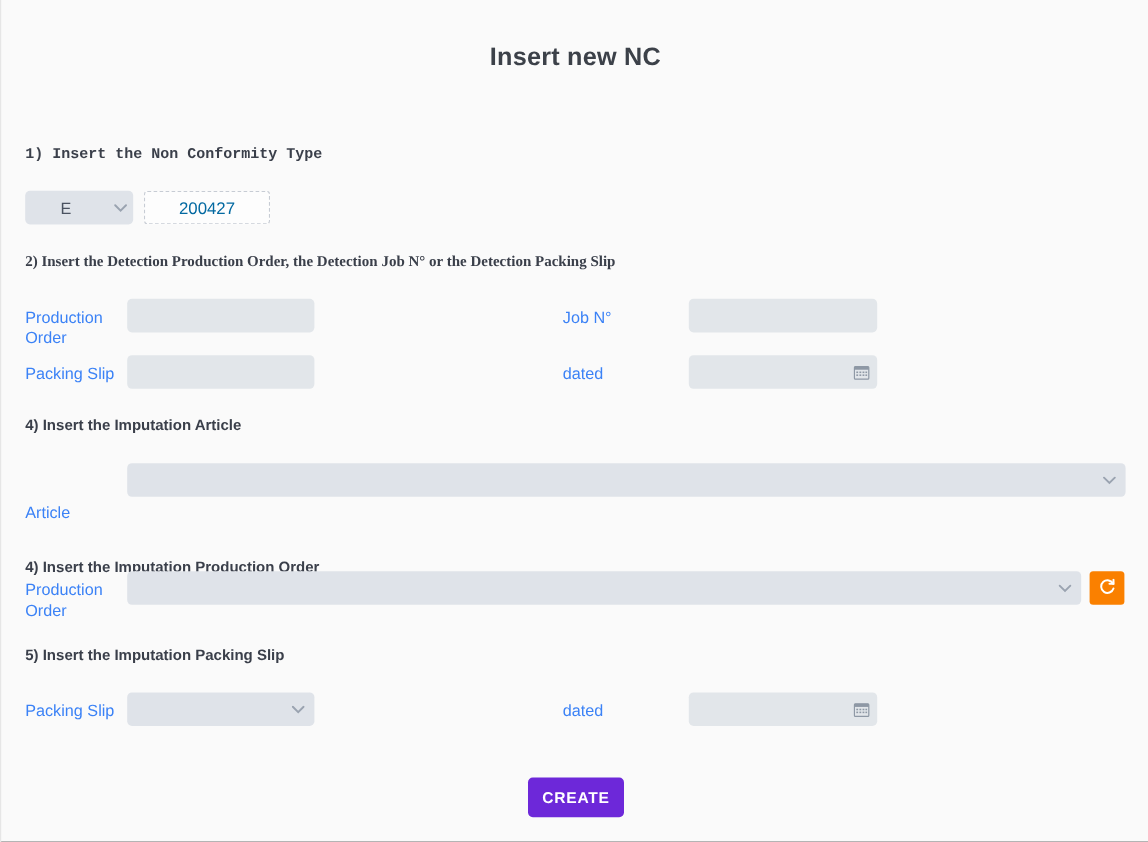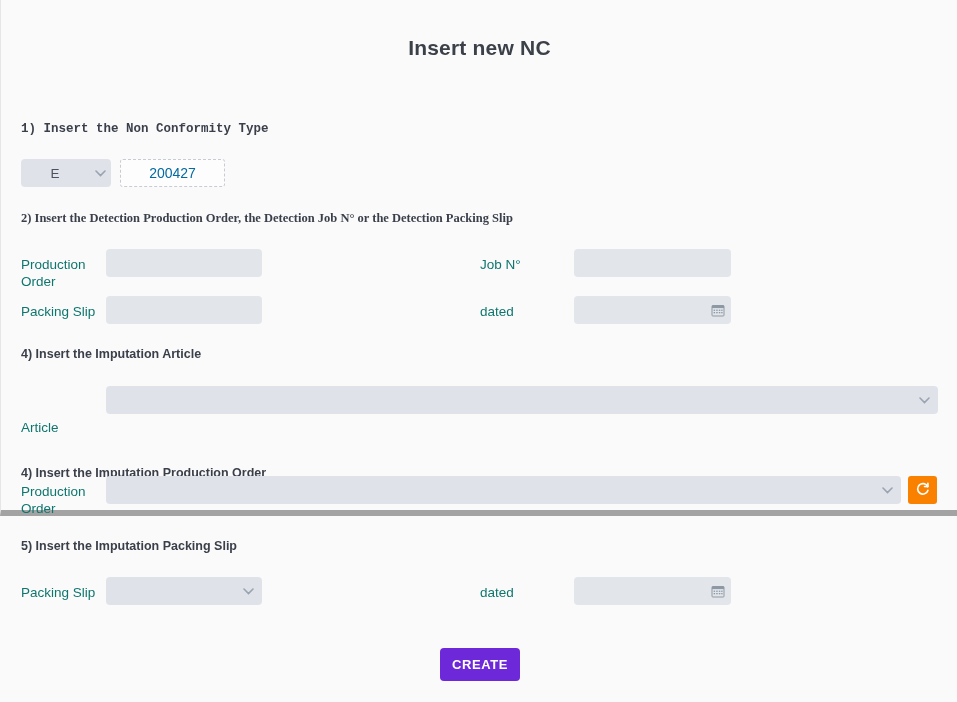--- a/index.html
+++ b/index.html
@@ -9,25 +9,25 @@
   body {
     width: 957px;
     height: 702px;
     background: #fafafa;
     font-family: "Liberation Sans", sans-serif;
     overflow: hidden;
   }
   .page {
     position: relative;
     width: 957px;
-    height: 516px;
+    height: 702px;
     box-sizing: border-box;
     background: #fafafa;
     border-left: 1px solid #e6e6e6;
-    border-bottom: 6px solid #a3a3a3;
+    border-bottom: 1px solid #a3a3a3;
   }
 
   .page-title {
     position: absolute;
     left: 0;
     top: 36px;
     width: 957px;
     text-align: center;
     font-size: 21px;
     font-weight: bold;
@@ -40,26 +40,26 @@
     left: 20px;
     font-size: 12.5px;
     font-weight: bold;
     color: #3a3f4a;
     white-space: nowrap;
   }
 
   .field-label {
     position: absolute;
     font-size: 13.5px;
-    color: #0f766e;
+    color: #3b82f6;
     line-height: 17px;
   }
 
   .field-label.right-col {
-    left: 479px;
+    left: 468px;
   }
 
   .input-box {
     position: absolute;
     background: #e2e6ea;
     border: none;
     border-radius: 4px;
     height: 28px;
     box-sizing: border-box;
   }

